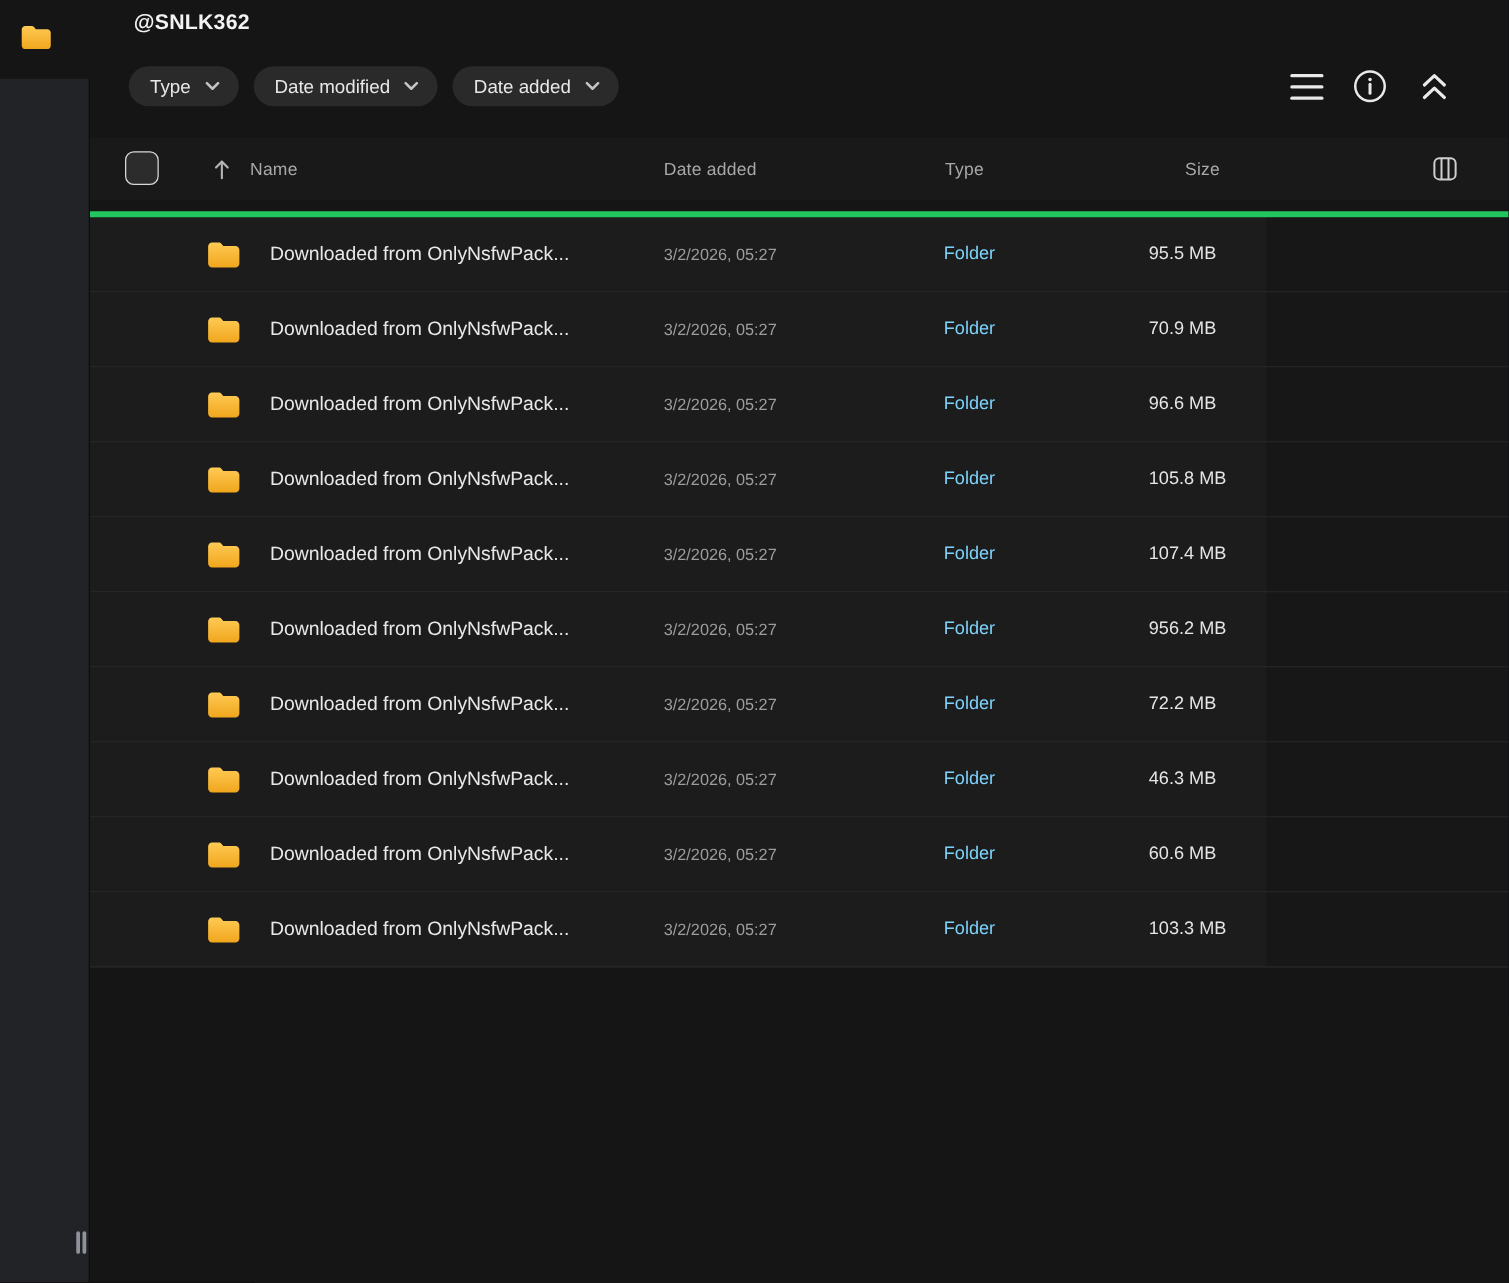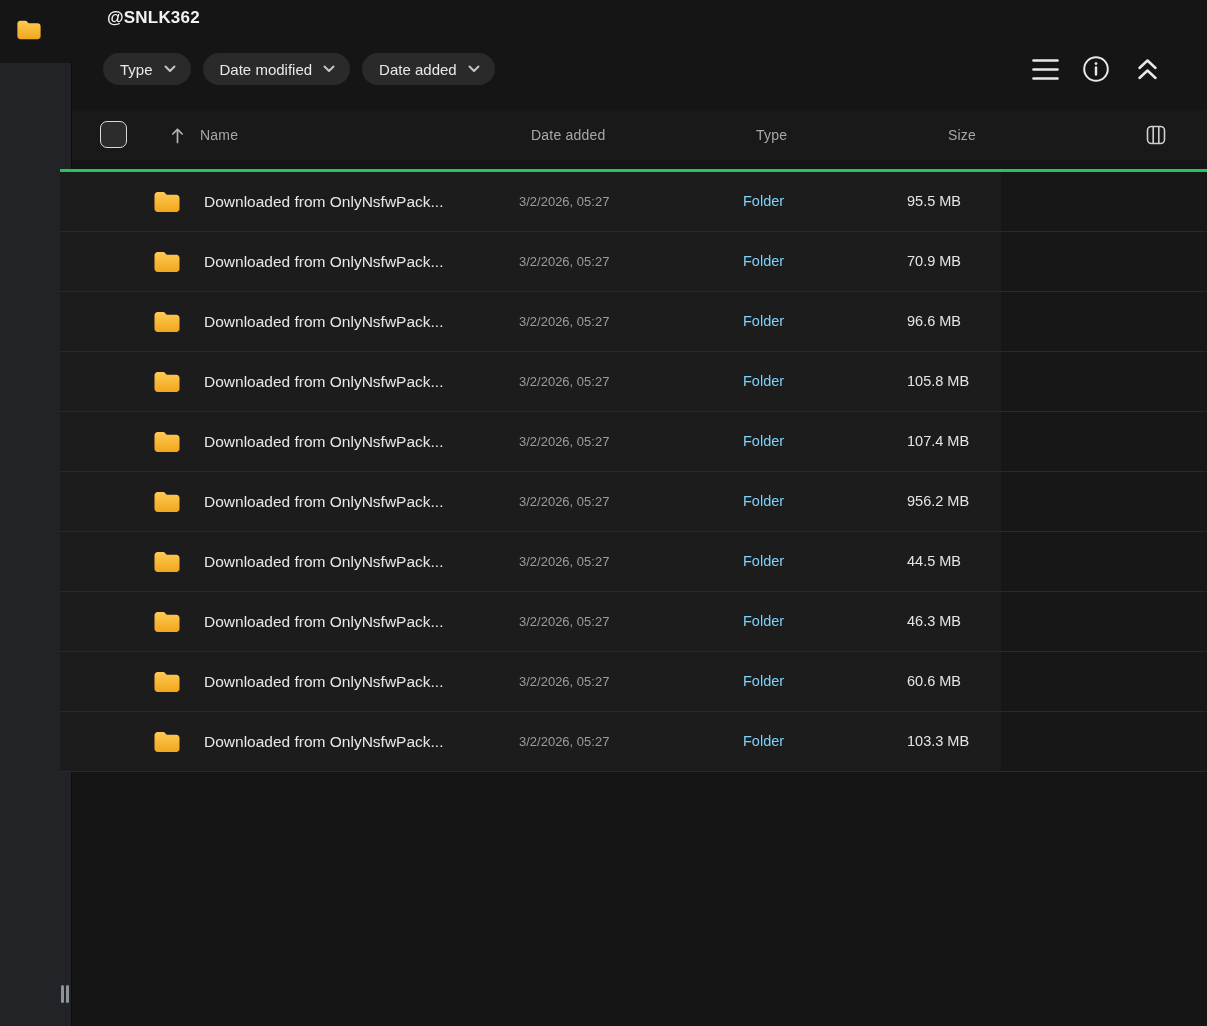--- a/index.html
+++ b/index.html
@@ -120,22 +120,22 @@
     position: absolute;
     left: 1071px; top: 12px;
     width: 26px; height: 26px;
     display: flex; align-items: center; justify-content: center;
     cursor: pointer;
   }
 
   
   .file-list {
     position: absolute;
-    left: 60px; right: 0; top: 169px;
-    border-top: 3px solid #22c55e;
+    left: 72px; right: 0; top: 169px;
+    border-top: 5px solid #22c55e;
   }
   .file-row {
     position: relative;
     height: 59px;
     background: #1c1c1d;
     border-bottom: 1px solid #29292b;
     cursor: pointer;
   }
   .file-row::after {          
     content: "";
@@ -322,21 +322,21 @@
       <div class="cell cell-type">Folder</div>
       <div class="cell cell-size">956.2 MB</div>
     </div>
       <div class="file-row">
       <svg class="row-folder-icon" viewBox="0 0 28 24">
         <path fill="url(#fgrad)" d="M1.5 5.2 C1.5 3.4 2.9 2 4.7 2 H10 C10.8 2 11.6 2.35 12.1 3 L13.6 4.8 H23.3 C25.1 4.8 26.5 6.2 26.5 8 V18.8 C26.5 20.6 25.1 22 23.3 22 H4.7 C2.9 22 1.5 20.6 1.5 18.8 Z"></path>
       </svg>
       <div class="cell cell-name">Downloaded from OnlyNsfwPack...</div>
       <div class="cell cell-date">3/2/2026, 05:27</div>
       <div class="cell cell-type">Folder</div>
-      <div class="cell cell-size">44.5 MB</div>
+      <div class="cell cell-size">72.2 MB</div>
     </div>
       <div class="file-row">
       <svg class="row-folder-icon" viewBox="0 0 28 24">
         <path fill="url(#fgrad)" d="M1.5 5.2 C1.5 3.4 2.9 2 4.7 2 H10 C10.8 2 11.6 2.35 12.1 3 L13.6 4.8 H23.3 C25.1 4.8 26.5 6.2 26.5 8 V18.8 C26.5 20.6 25.1 22 23.3 22 H4.7 C2.9 22 1.5 20.6 1.5 18.8 Z"></path>
       </svg>
       <div class="cell cell-name">Downloaded from OnlyNsfwPack...</div>
       <div class="cell cell-date">3/2/2026, 05:27</div>
       <div class="cell cell-type">Folder</div>
       <div class="cell cell-size">46.3 MB</div>
     </div>

